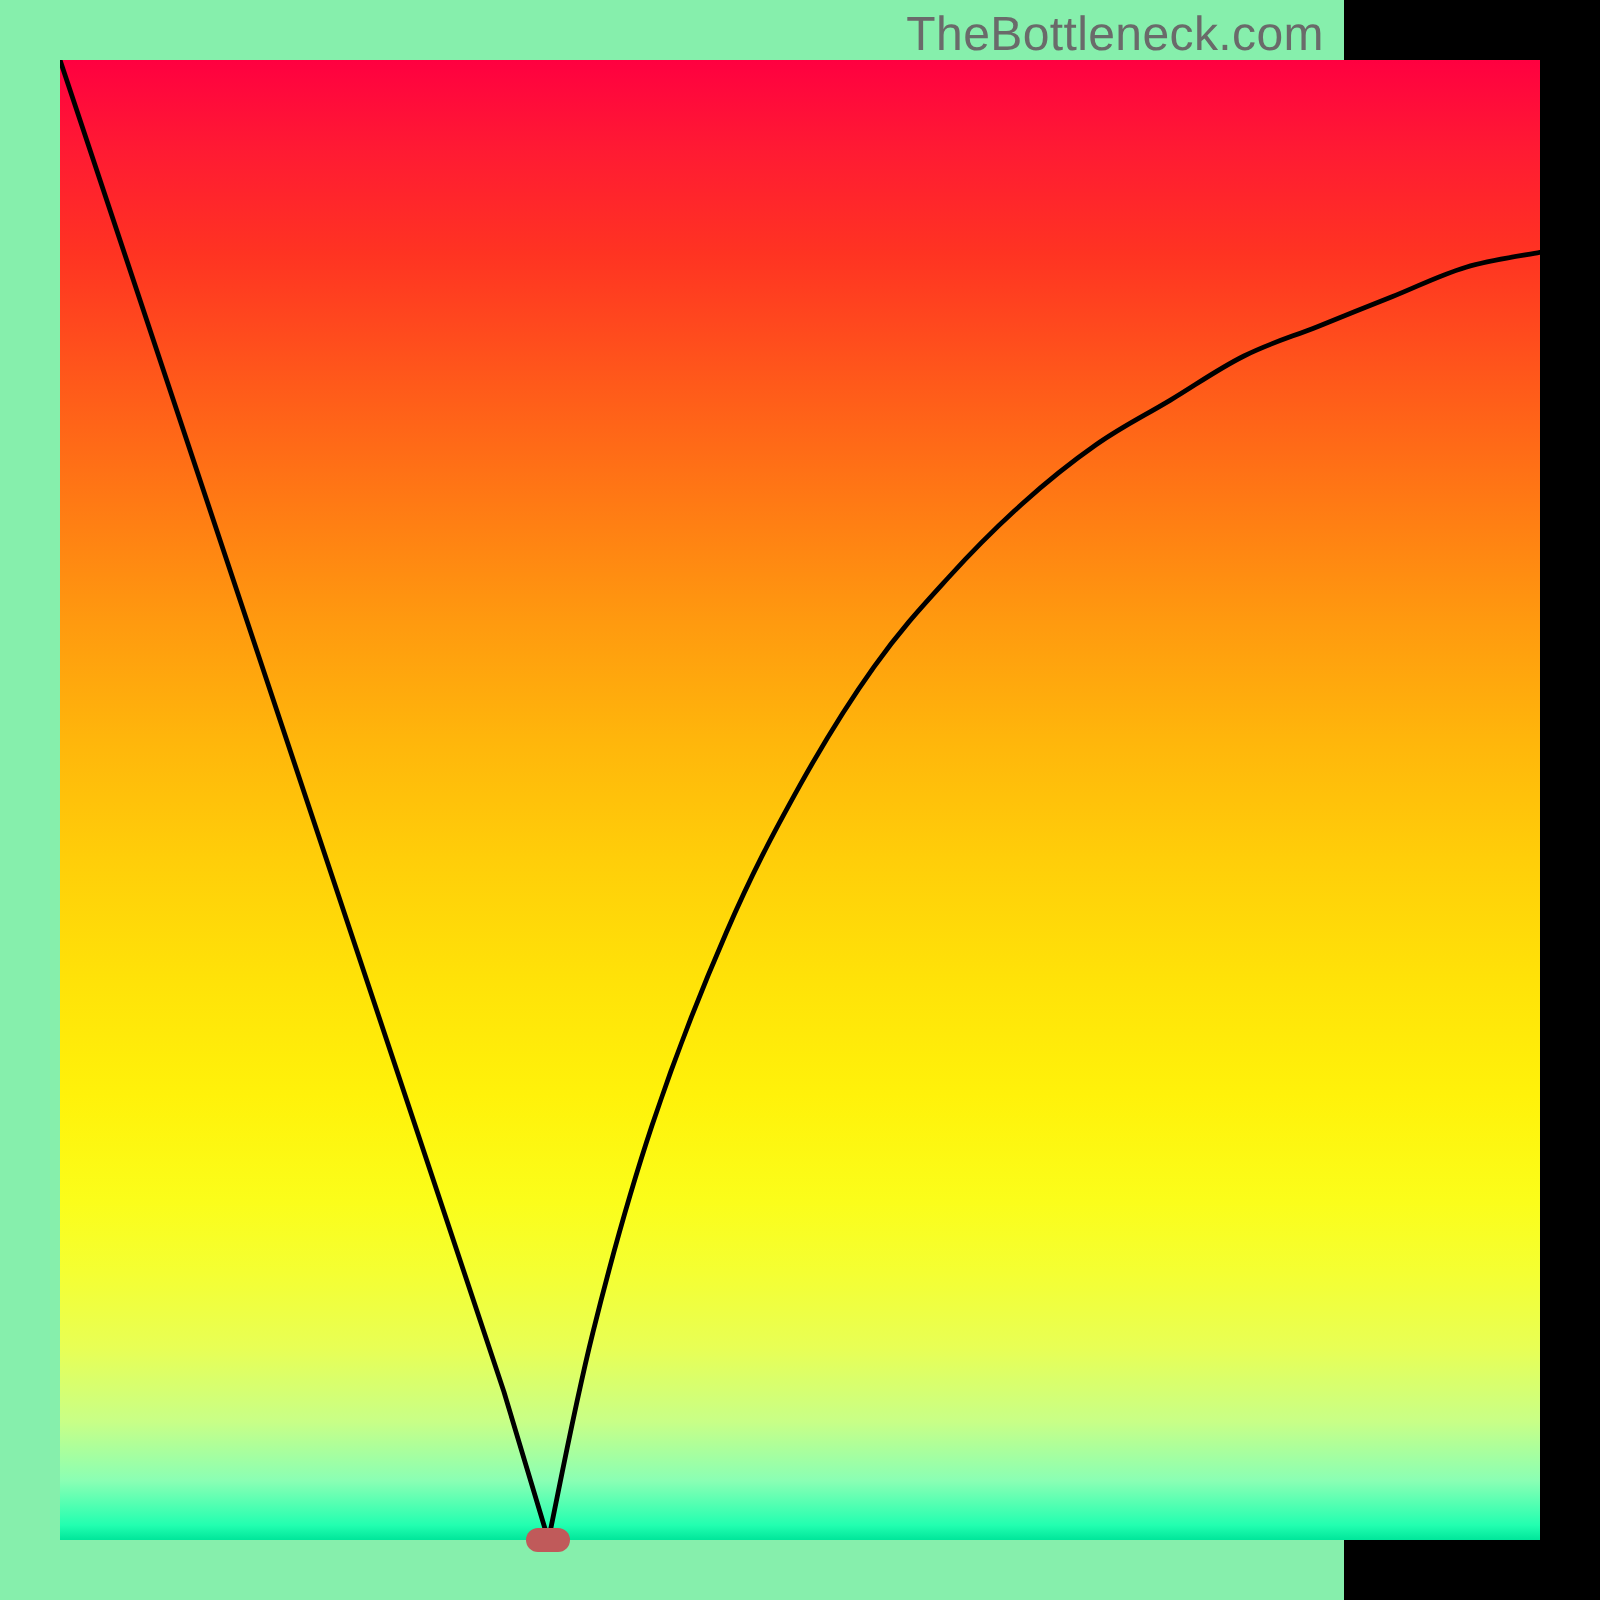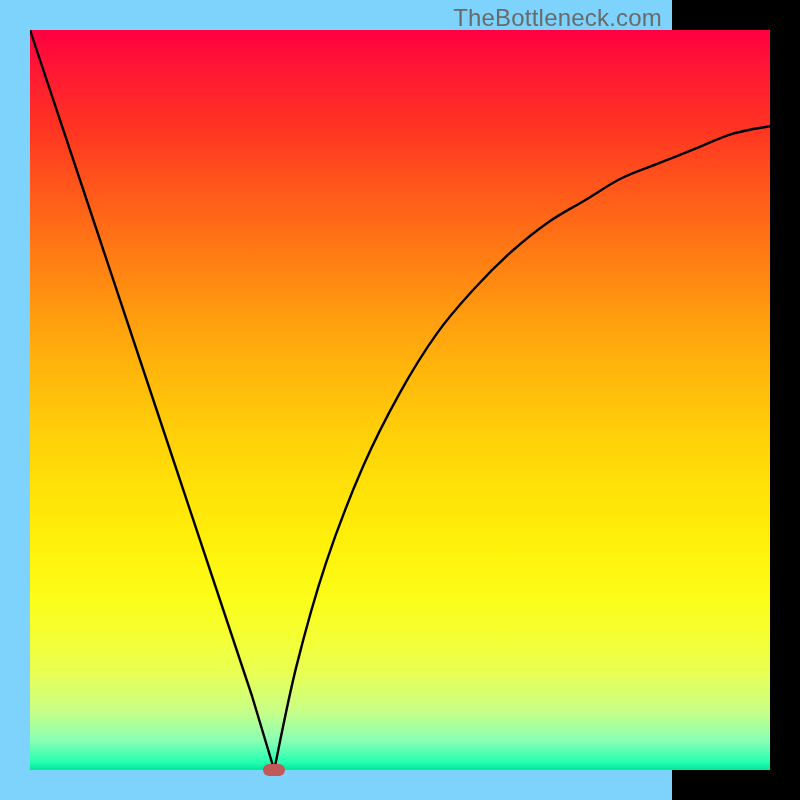--- a/index.html
+++ b/index.html
@@ -8,21 +8,21 @@
     width: 800px;
     height: 800px;
     overflow: hidden;
     background: #000;
     font-family: Arial, Helvetica, sans-serif;
   }
   .frame {
     position: relative;
     width: 672px;
     height: 800px;
-    background: #7dd3fc;
+    background: #86efac;
   }
   .plot-area {
     position: absolute;
     left: 30px;
     top: 30px;
     width: 740px;
     height: 740px;
     background: linear-gradient(to bottom,
       #ff0040 0%,
       #ff1a33 6%,

